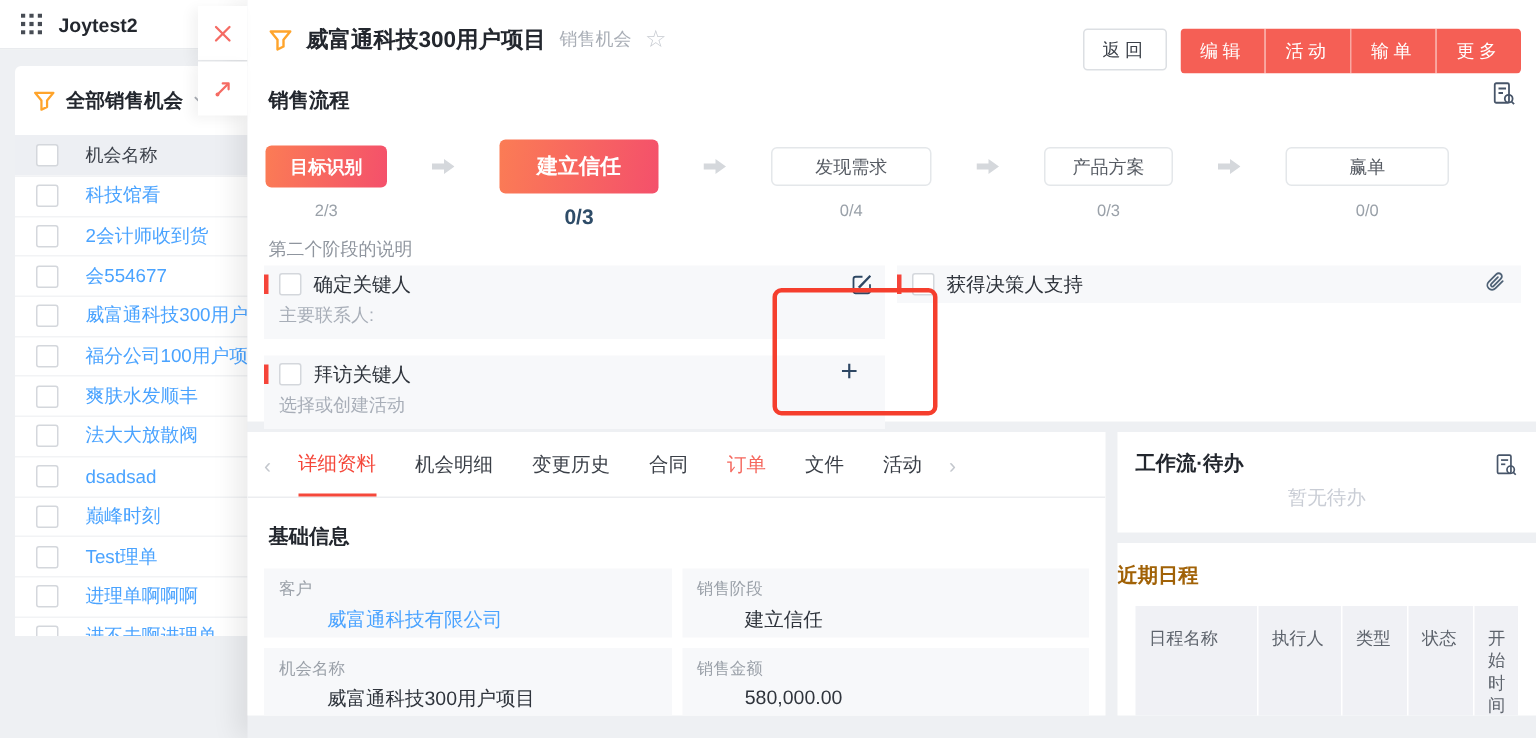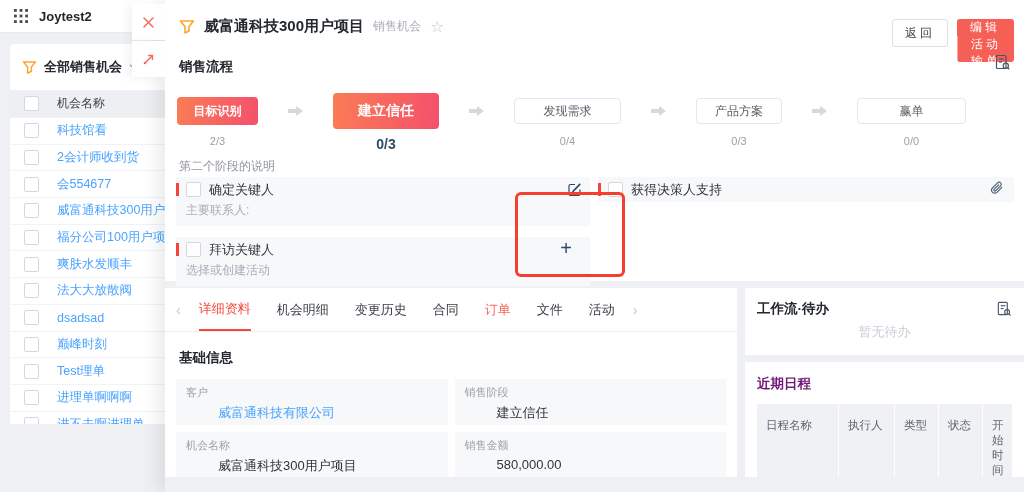--- a/index.html
+++ b/index.html
@@ -39,21 +39,21 @@
   .fbtn + .fbtn{margin-top:1px;}
 
   .card-top{position:absolute;left:0;top:0;width:859px;height:281px;background:#fff;}
   .d-head{position:absolute;left:14px;top:17px;display:flex;align-items:center;gap:9px;}
   .d-title{font-size:15px;font-weight:bold;color:#23272e;}
   .d-entity{font-size:12px;color:#a9aeb6;}
   .star{color:#c6cad0;font-size:16px;line-height:1;}
   .d-actions{position:absolute;right:10px;top:19px;display:flex;gap:9px;}
   .btn-back{height:28px;padding:0 12px;background:#fff;border:1px solid #dcdfe3;border-radius:3px;
     font-size:12px;color:#3c4149;display:flex;align-items:center;letter-spacing:3px;box-sizing:border-box;}
-  .btn-group{height:43px;display:flex;border-radius:3px;overflow:hidden;flex-direction:column;}
+  .btn-group{height:30px;display:flex;border-radius:3px;overflow:hidden;}
   .btn-seg{background:#f55f55;color:#fff;font-size:12px;display:flex;align-items:center;
     padding:0 13px;letter-spacing:3px;}
   .btn-seg + .btn-seg{border-left:1px solid rgba(255,255,255,.45);}
 
   .sec-flow-h{position:absolute;left:14px;top:58px;font-size:13.5px;font-weight:bold;color:#23272e;}
   .log-ic-top{position:absolute;right:13px;top:54px;}
 
   .stages{position:absolute;left:12px;top:92px;display:flex;align-items:flex-start;gap:21px;}
   .stage{display:flex;flex-direction:column;align-items:center;}
   .st-wrap{height:38px;display:flex;align-items:center;}
@@ -90,25 +90,25 @@
   .tab.hot{color:#f5685e;}
   .sec-base{margin:17px 0 0 14px;font-weight:bold;font-size:13.5px;color:#23272e;}
   .fields{margin:12px 11px 0;display:grid;grid-template-columns:1fr 1fr;gap:7px;}
   .field{background:#f7f8fa;padding:6px 10px;height:34px;box-sizing:content-box;}
   .f-label{font-size:11px;color:#9ba1a9;}
   .f-value{margin-top:4px;font-size:13px;color:#2f343c;margin-left:32px;}
   .f-value.link{color:#4aa3ff;}
 
   
   .card-wf{position:absolute;left:580px;top:288px;width:279px;height:67px;background:#fff;}
-  .wf-head{display:flex;justify-content:space-between;align-items:center;padding:12px 12px 0;}
+  .wf-head{display:flex;justify-content:space-between;align-items:flex-end;padding:12px 12px 0;}
   .wf-title{font-weight:bold;font-size:13.5px;color:#23272e;}
   .wf-empty{text-align:center;margin-top:5px;color:#c9cdd5;font-size:13px;}
   .card-sched{position:absolute;left:580px;top:362px;width:279px;height:115px;background:#fff;overflow:hidden;}
-  .sc-title{padding:13px 12px 0;font-weight:bold;font-size:13.5px;color:#701a75;}
+  .sc-title{padding:13px 0 0;font-weight:bold;font-size:13.5px;color:#a16207;}
   .sc-head{margin:11px 12px 0;display:flex;background:#f0f1f5;}
   .sc-cell{padding:14px 0 14px 9px;font-size:11.5px;color:#5d636c;border-right:1px solid #fff;
     box-sizing:border-box;flex:none;}
   .sc-c0{width:82px;} .sc-c1{width:56px;} .sc-c2{width:44px;} .sc-c3{width:44px;}
   .sc-c4{flex:1;border-right:none;}
 
   
   .annotation{position:absolute;left:515px;top:192px;width:104px;height:79px;
     border:3px solid #f53e2d;border-radius:6px;z-index:60;pointer-events:none;}
 </style>

